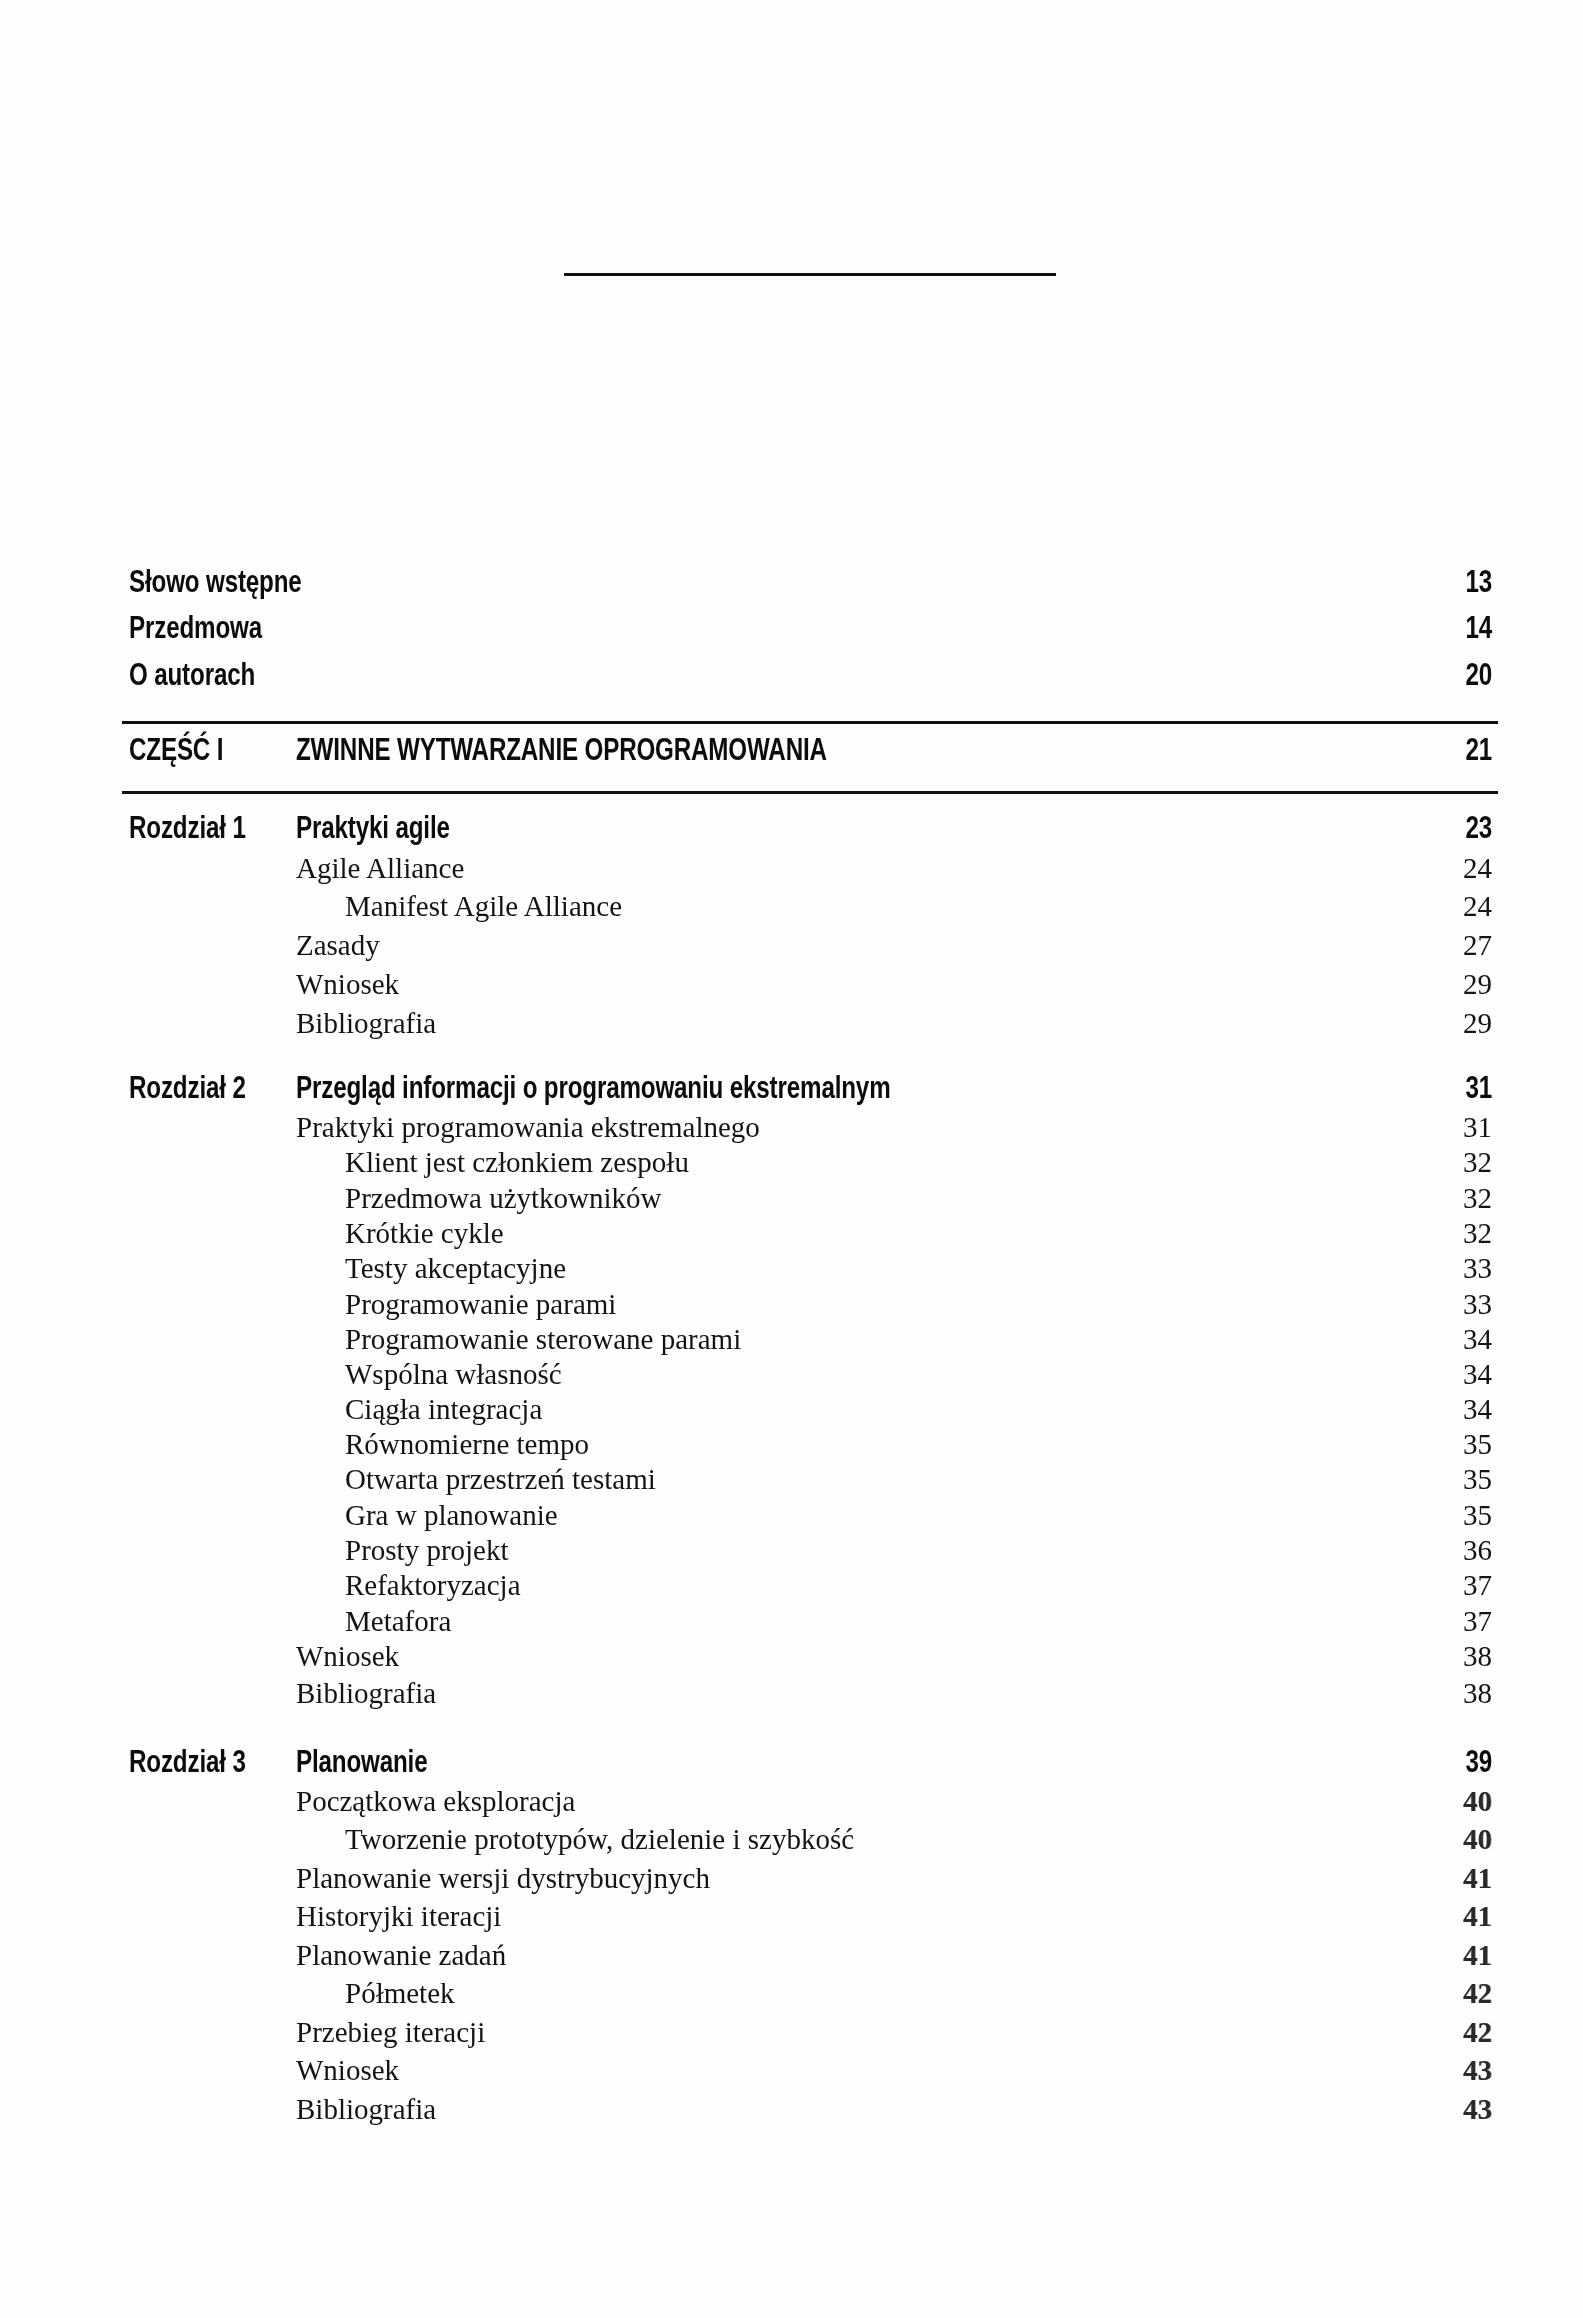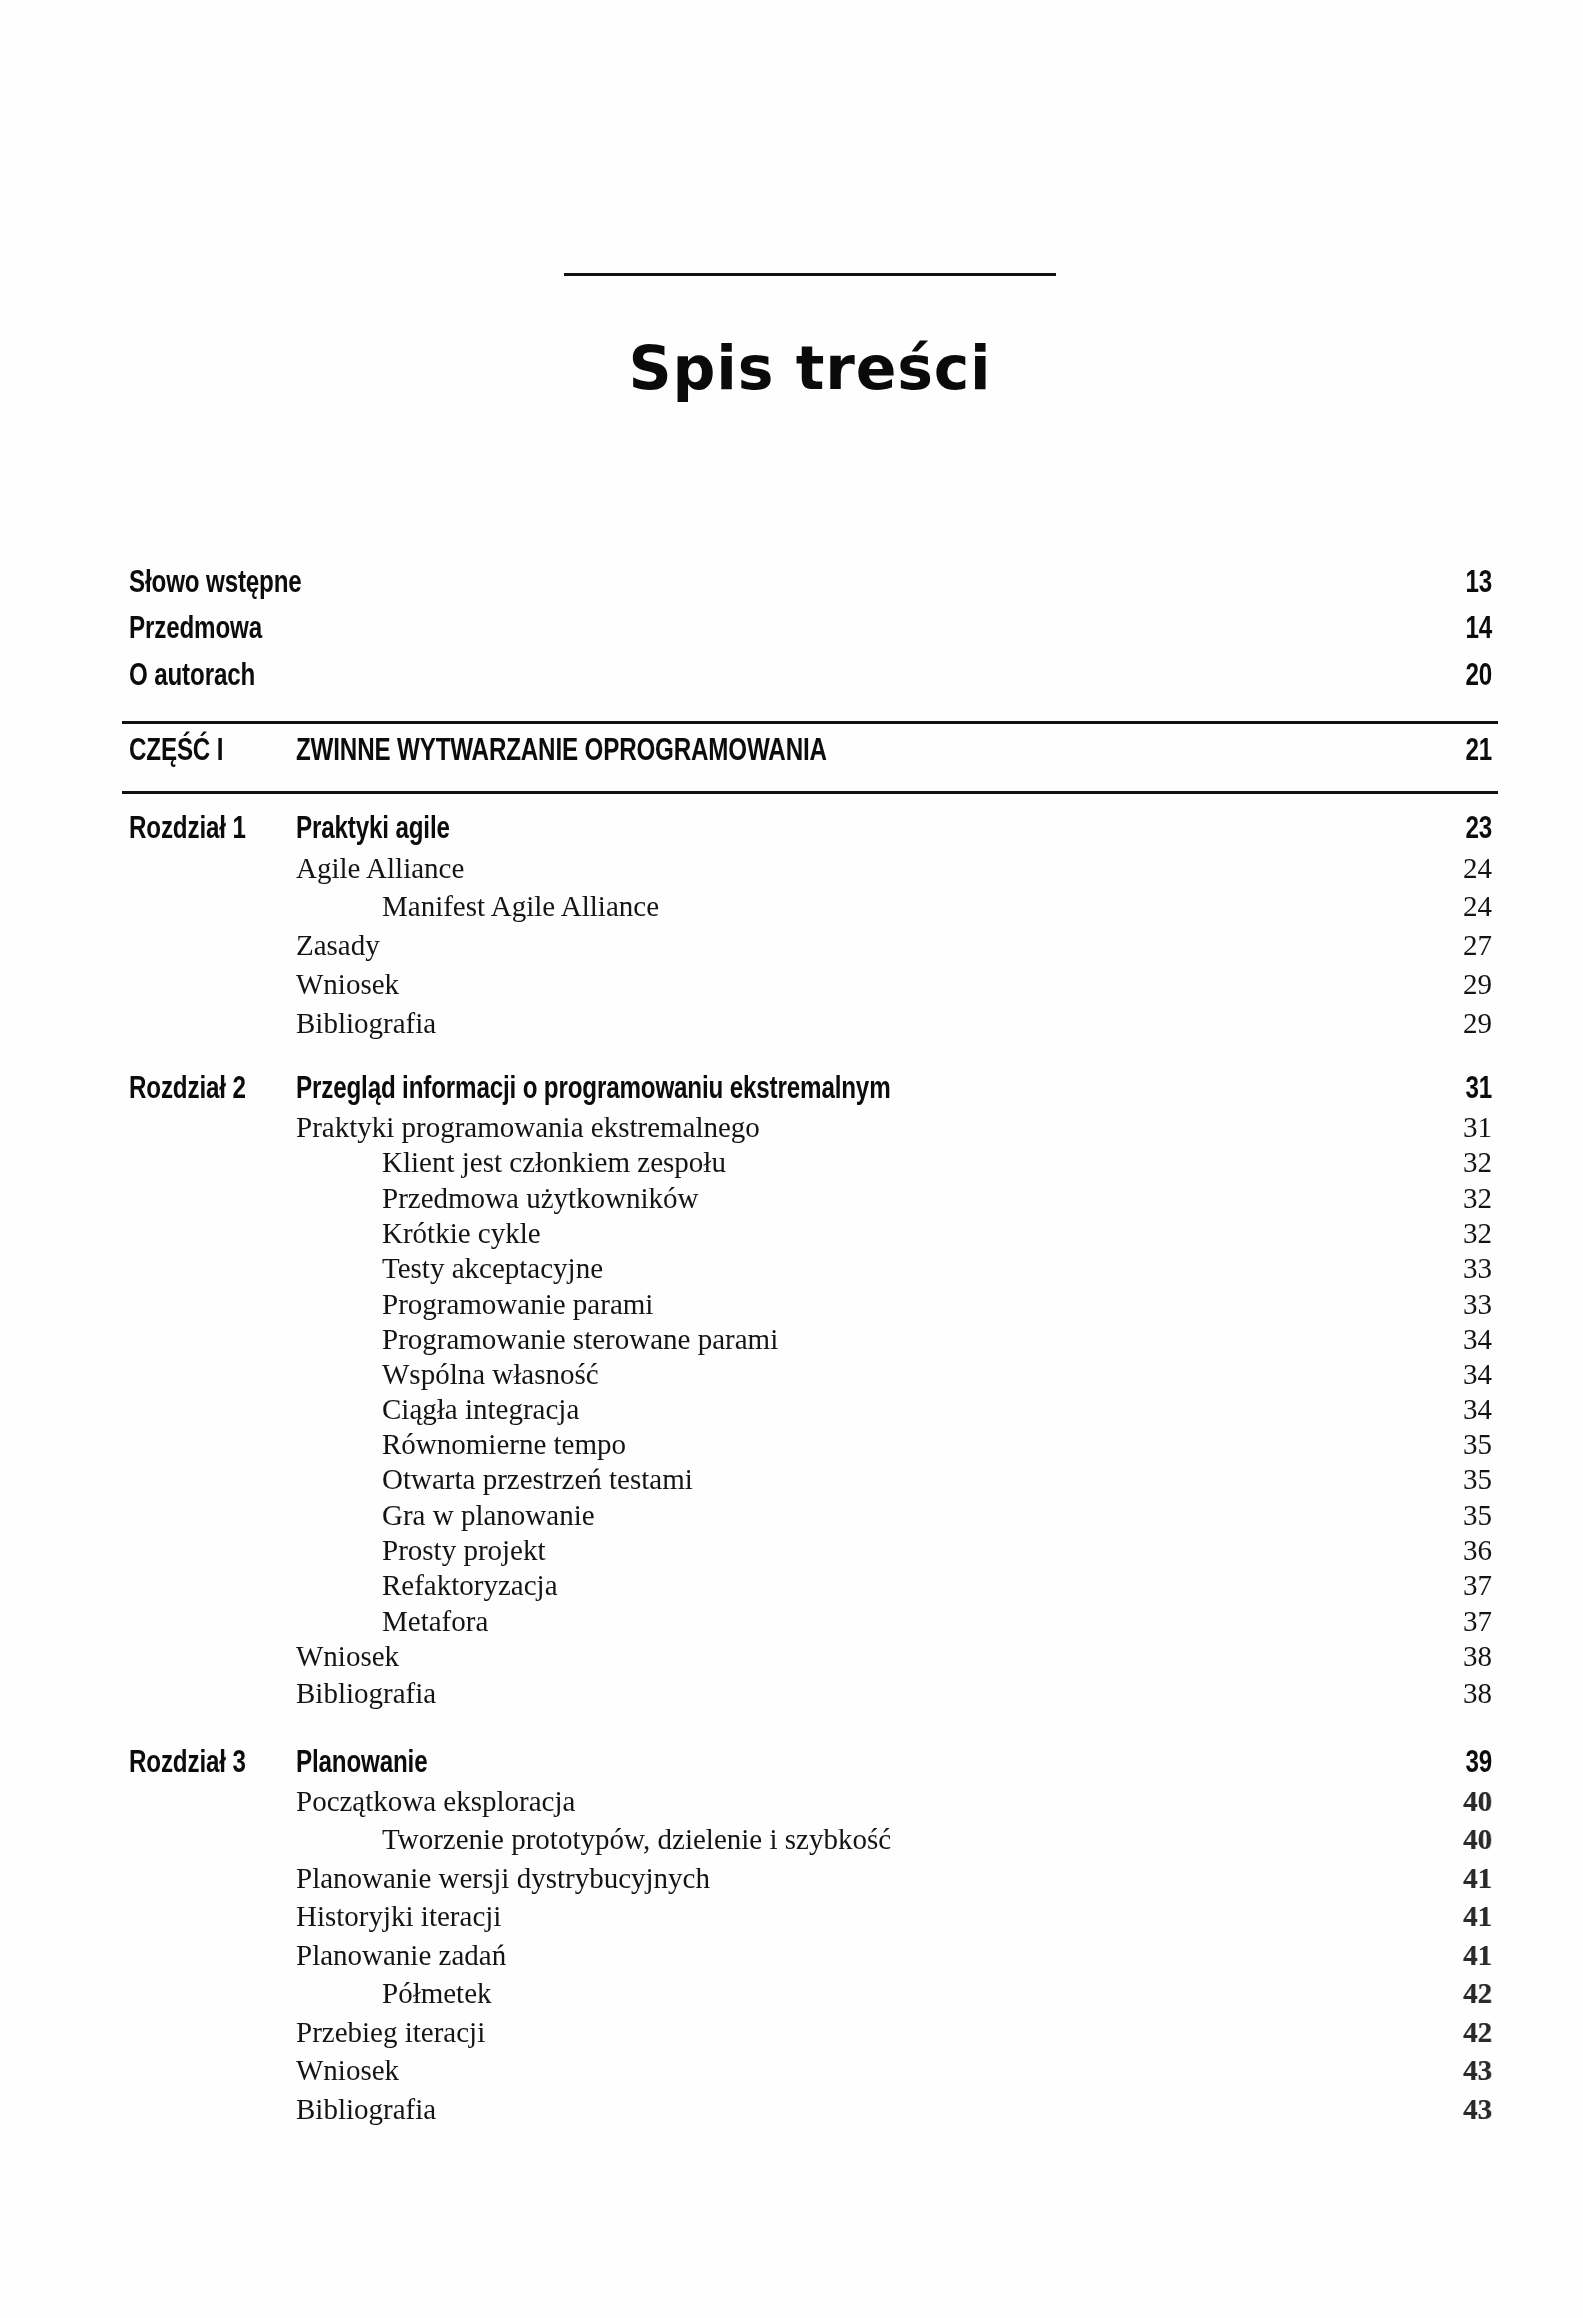--- a/index.html
+++ b/index.html
@@ -19,30 +19,29 @@
     color: #0c0c0c; letter-spacing: -0.2px;
   }
   .serif {
     font-family: "Liberation Serif", serif; font-size: 29px; color: #141414;
   }
   .num { position: absolute; bottom: 0; right: 92px; white-space: nowrap; text-align: right; }
   .num.sans-b { transform-origin: right bottom; }
   .num.serif { font-size: 29px; }
   .col-a { left: 129px; }
   .col-b { left: 296px; }
-  .col-c { left: 345px; margin-left: 37px; }
+  .col-c { left: 345px; }
   .blur { color: #2a2a2a; text-shadow: 0.8px 0 0 rgba(0,0,0,0.35); font-weight: bold; }
 </style>
 </head>
 <body>
 
 <div class="page">
 
   <div class="rule" style="left:564px; top:273px; width:492px; height:3.3px;"></div>
-  <div class="title">Spis treści</div>
 
   <div class="row" style="top:600px;">
     <span class="txt sans-b col-a">Słowo wstępne</span>
     <span class="num sans-b">13</span>
   </div>
   <div class="row" style="top:646px;">
     <span class="txt sans-b col-a">Przedmowa</span>
     <span class="num sans-b">14</span>
   </div>
   <div class="row" style="top:693px;">

